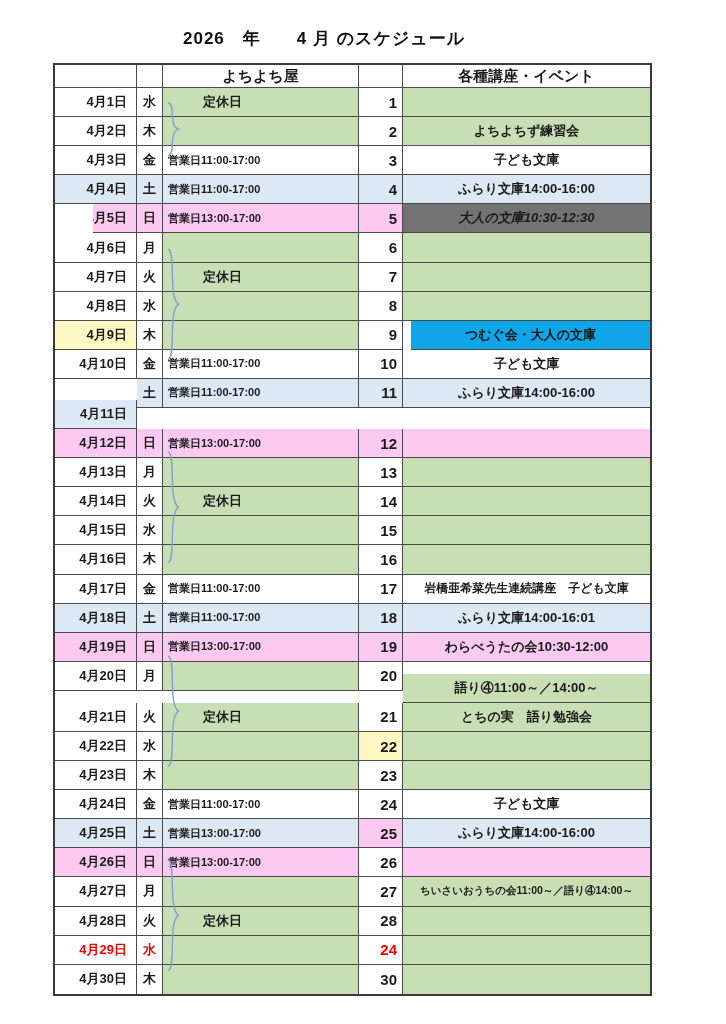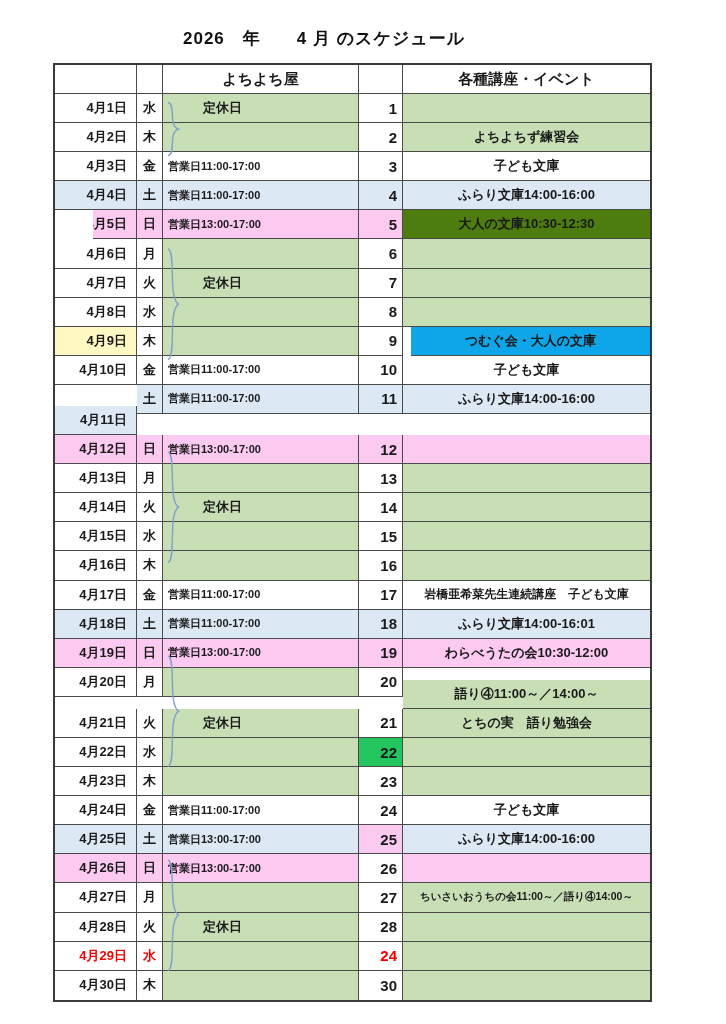--- a/index.html
+++ b/index.html
@@ -25,21 +25,21 @@
     display: grid;
     grid-template-columns: 82px 26px 196px 44px 247px;
   }
   .cell {
     border-right: 1.5px solid #4a4a4a;
     border-bottom: 1.5px solid #4a4a4a;
     display: flex; align-items: center;
     overflow: hidden; white-space: nowrap;
     background: #fff;
   }
-  .hrow .cell { height: 29px; justify-content: center; font-weight: bold; font-size: 15px; }
+  .hrow .cell { height: 23px; justify-content: center; font-weight: bold; font-size: 15px; }
   .drow .cell { height: 29.1px; }
   .cell:nth-child(5) { border-right: none; }
   .drow:last-child .cell { border-bottom: none; }
   .c-date { justify-content: flex-end; padding-right: 9px; font-size: 13px; font-weight: bold; }
   .c-dow  { justify-content: center; font-size: 13px; font-weight: bold; }
   .c-shop { justify-content: flex-start; padding-left: 5px; font-size: 11px; font-weight: bold; }
   .c-shop.closed-label { font-size: 13px; padding-left: 40px; }
   .c-num  { justify-content: flex-end; padding-right: 5px; font-size: 15px; font-weight: bold; }
   .c-event{ justify-content: center; font-size: 13px; font-weight: bold; }
   .c-event.small  { font-size: 12px; }
@@ -94,21 +94,21 @@
     <div class="cell c-shop" style="background: rgb(220, 232, 243);">営業日11:00-17:00</div>
     <div class="cell c-num" style="background: rgb(220, 232, 243);">4</div>
     <div class="cell c-event" style="background: rgb(220, 232, 243);">ふらり文庫14:00-16:00</div>
   </div>
 
   <div class="drow">
     <div class="cell c-date" style="background: rgb(252, 201, 241); margin-left: 38px;">4月5日</div>
     <div class="cell c-dow" style="background: rgb(252, 201, 241);">日</div>
     <div class="cell c-shop" style="background: rgb(252, 201, 241);">営業日13:00-17:00</div>
     <div class="cell c-num" style="background: rgb(252, 201, 241);">5</div>
-    <div class="cell c-event" style="background: #4d7c0f;">大人の文庫10:30-12:30</div>
+    <div class="cell c-event" style="background: #737373; font-style: italic;">大人の文庫10:30-12:30</div>
   </div>
 
   <div class="drow">
     <div class="cell c-date" style="background: rgb(255, 255, 255);">4月6日</div>
     <div class="cell c-dow" style="background: rgb(255, 255, 255);">月</div>
     <div class="cell c-shop" style="background: rgb(200, 222, 180);"></div>
     <div class="cell c-num" style="background: rgb(255, 255, 255);">6</div>
     <div class="cell c-event" style="background: rgb(200, 222, 180);"></div>
   </div>
 
@@ -229,21 +229,21 @@
     <div class="cell c-dow" style="background: rgb(255, 255, 255);">火</div>
     <div class="cell c-shop closed-label" style="background: rgb(200, 222, 180);">定休日</div>
     <div class="cell c-num" style="background: rgb(255, 255, 255);">21</div>
     <div class="cell c-event" style="background: rgb(200, 222, 180);">とちの実　語り勉強会</div>
   </div>
 
   <div class="drow">
     <div class="cell c-date" style="background: rgb(255, 255, 255);">4月22日</div>
     <div class="cell c-dow" style="background: rgb(255, 255, 255);">水</div>
     <div class="cell c-shop" style="background: rgb(200, 222, 180);"></div>
-    <div class="cell c-num" style="background: #22c55e;">22</div>
+    <div class="cell c-num" style="background: #fef9c3;">22</div>
     <div class="cell c-event" style="background: rgb(200, 222, 180);"></div>
   </div>
 
   <div class="drow">
     <div class="cell c-date" style="background: rgb(255, 255, 255);">4月23日</div>
     <div class="cell c-dow" style="background: rgb(255, 255, 255);">木</div>
     <div class="cell c-shop" style="background: rgb(200, 222, 180);"></div>
     <div class="cell c-num" style="background: rgb(255, 255, 255);">23</div>
     <div class="cell c-event" style="background: rgb(200, 222, 180);"></div>
   </div>

